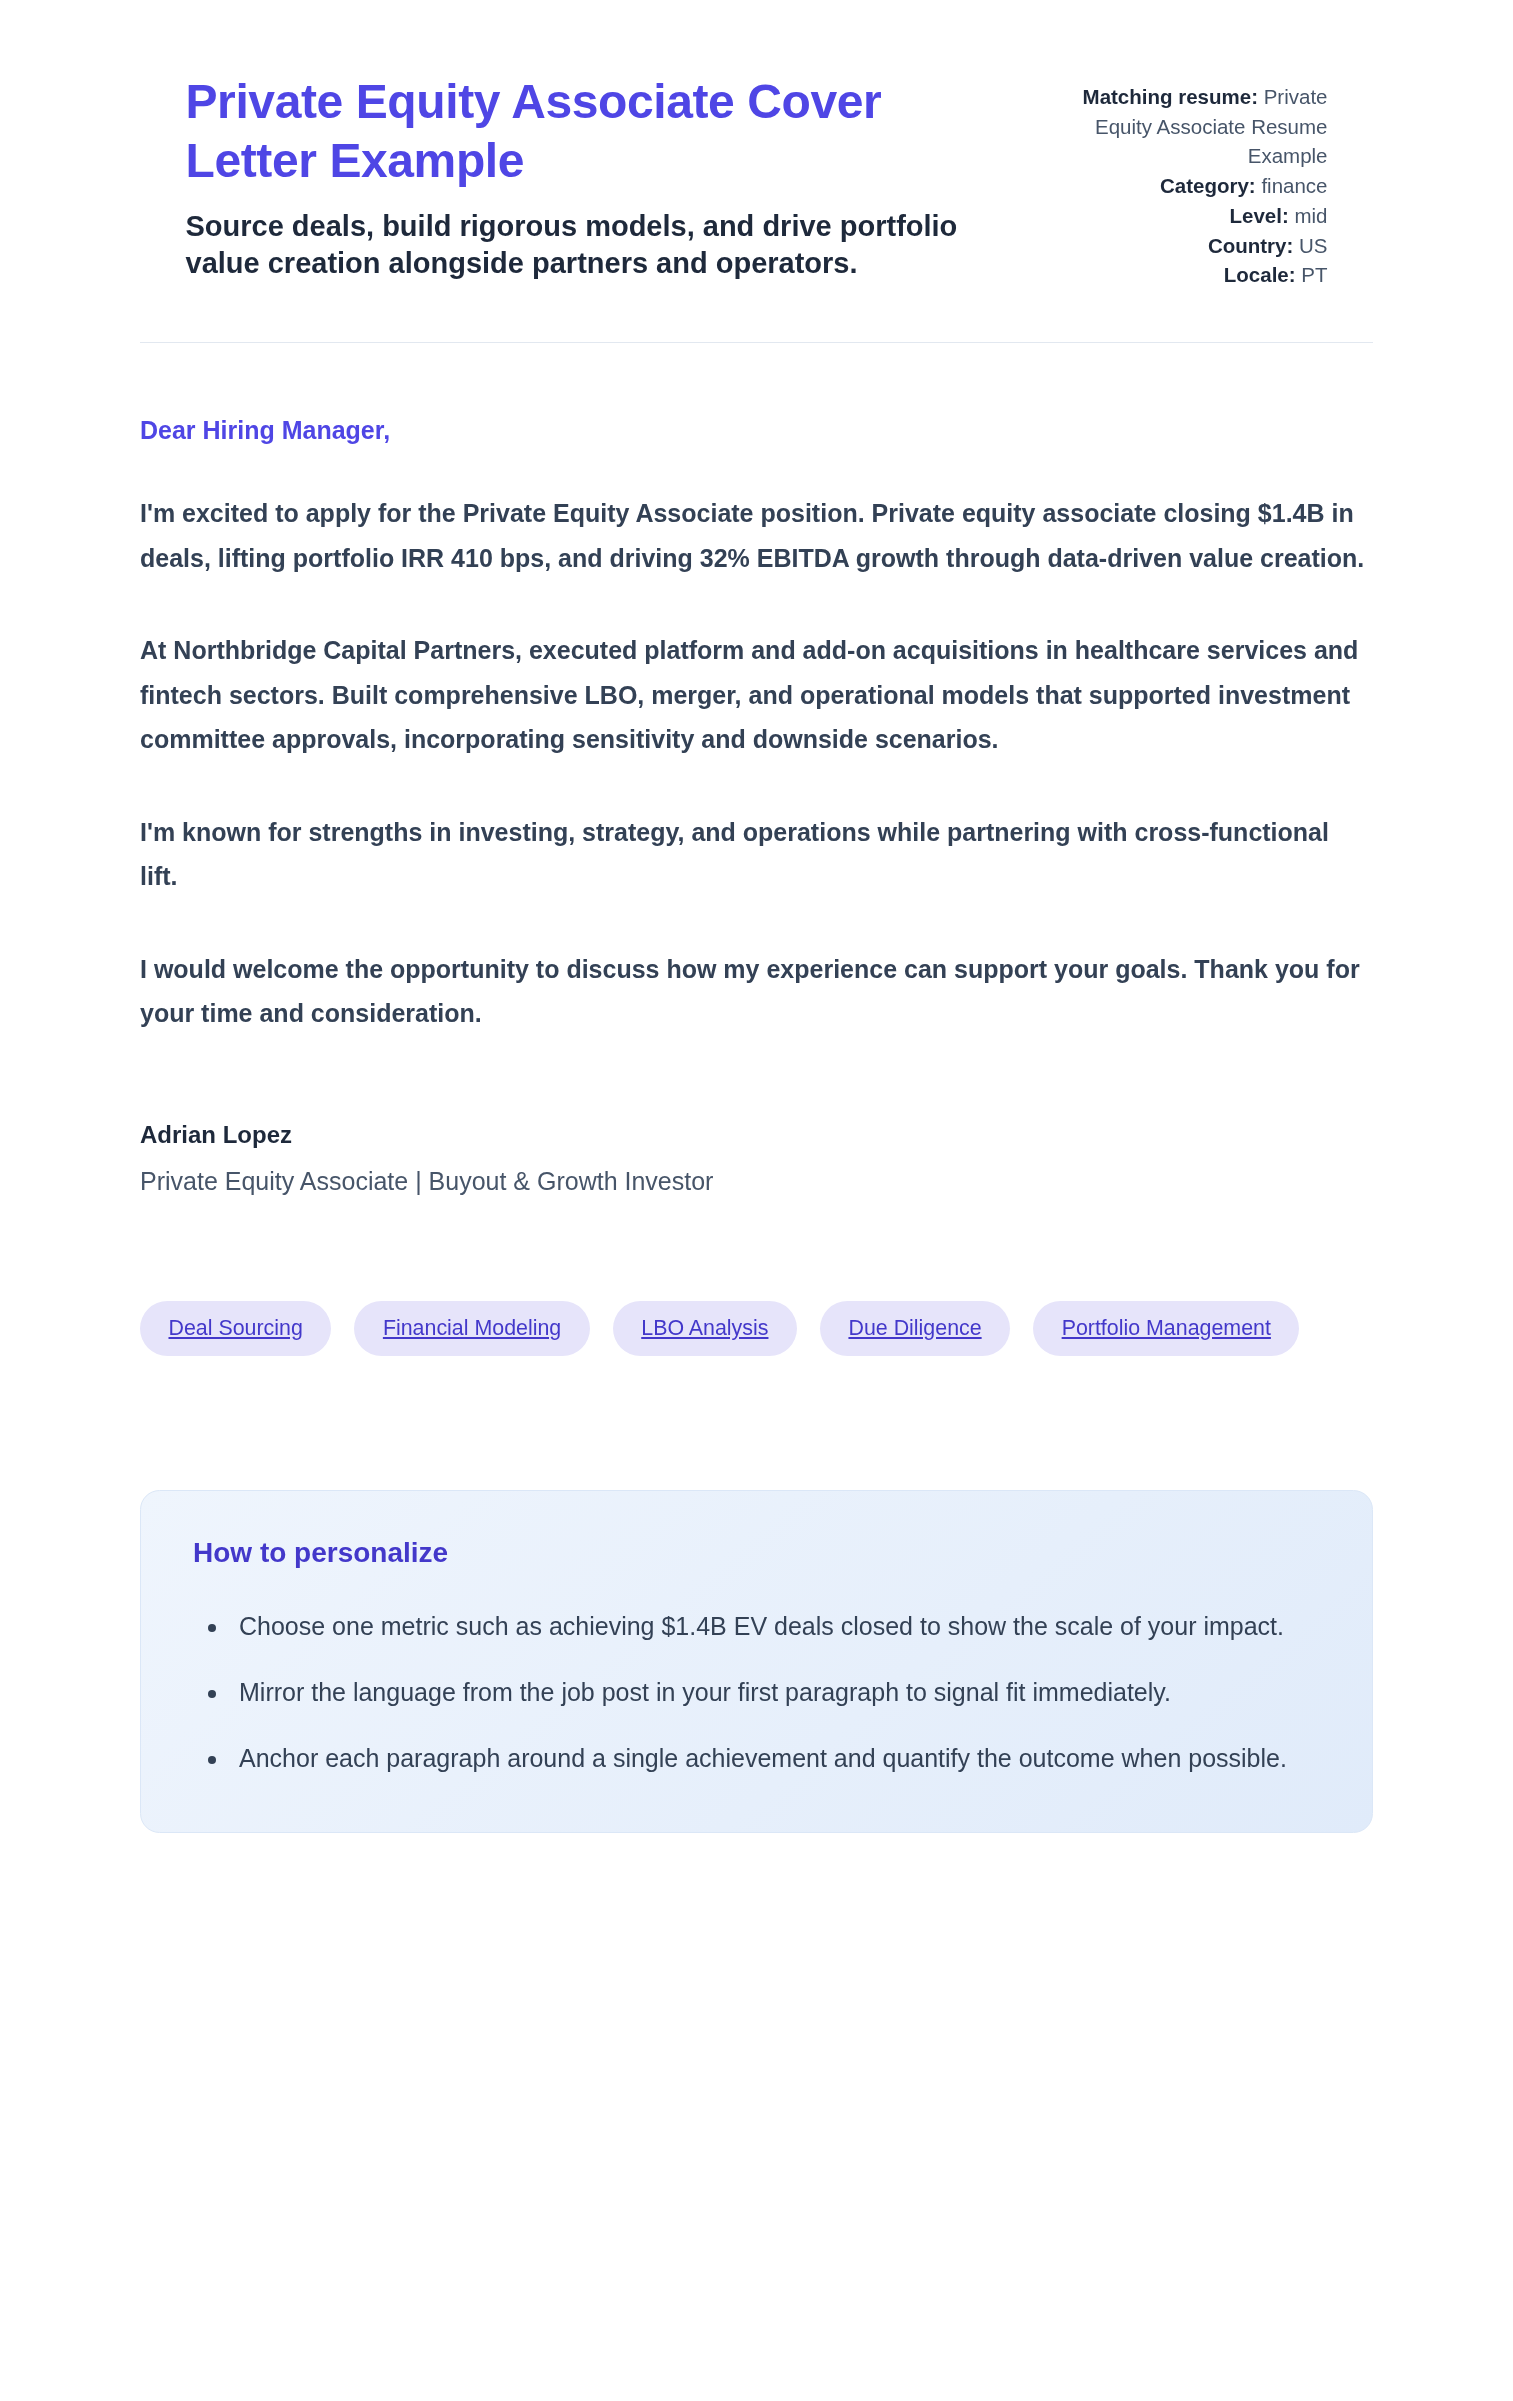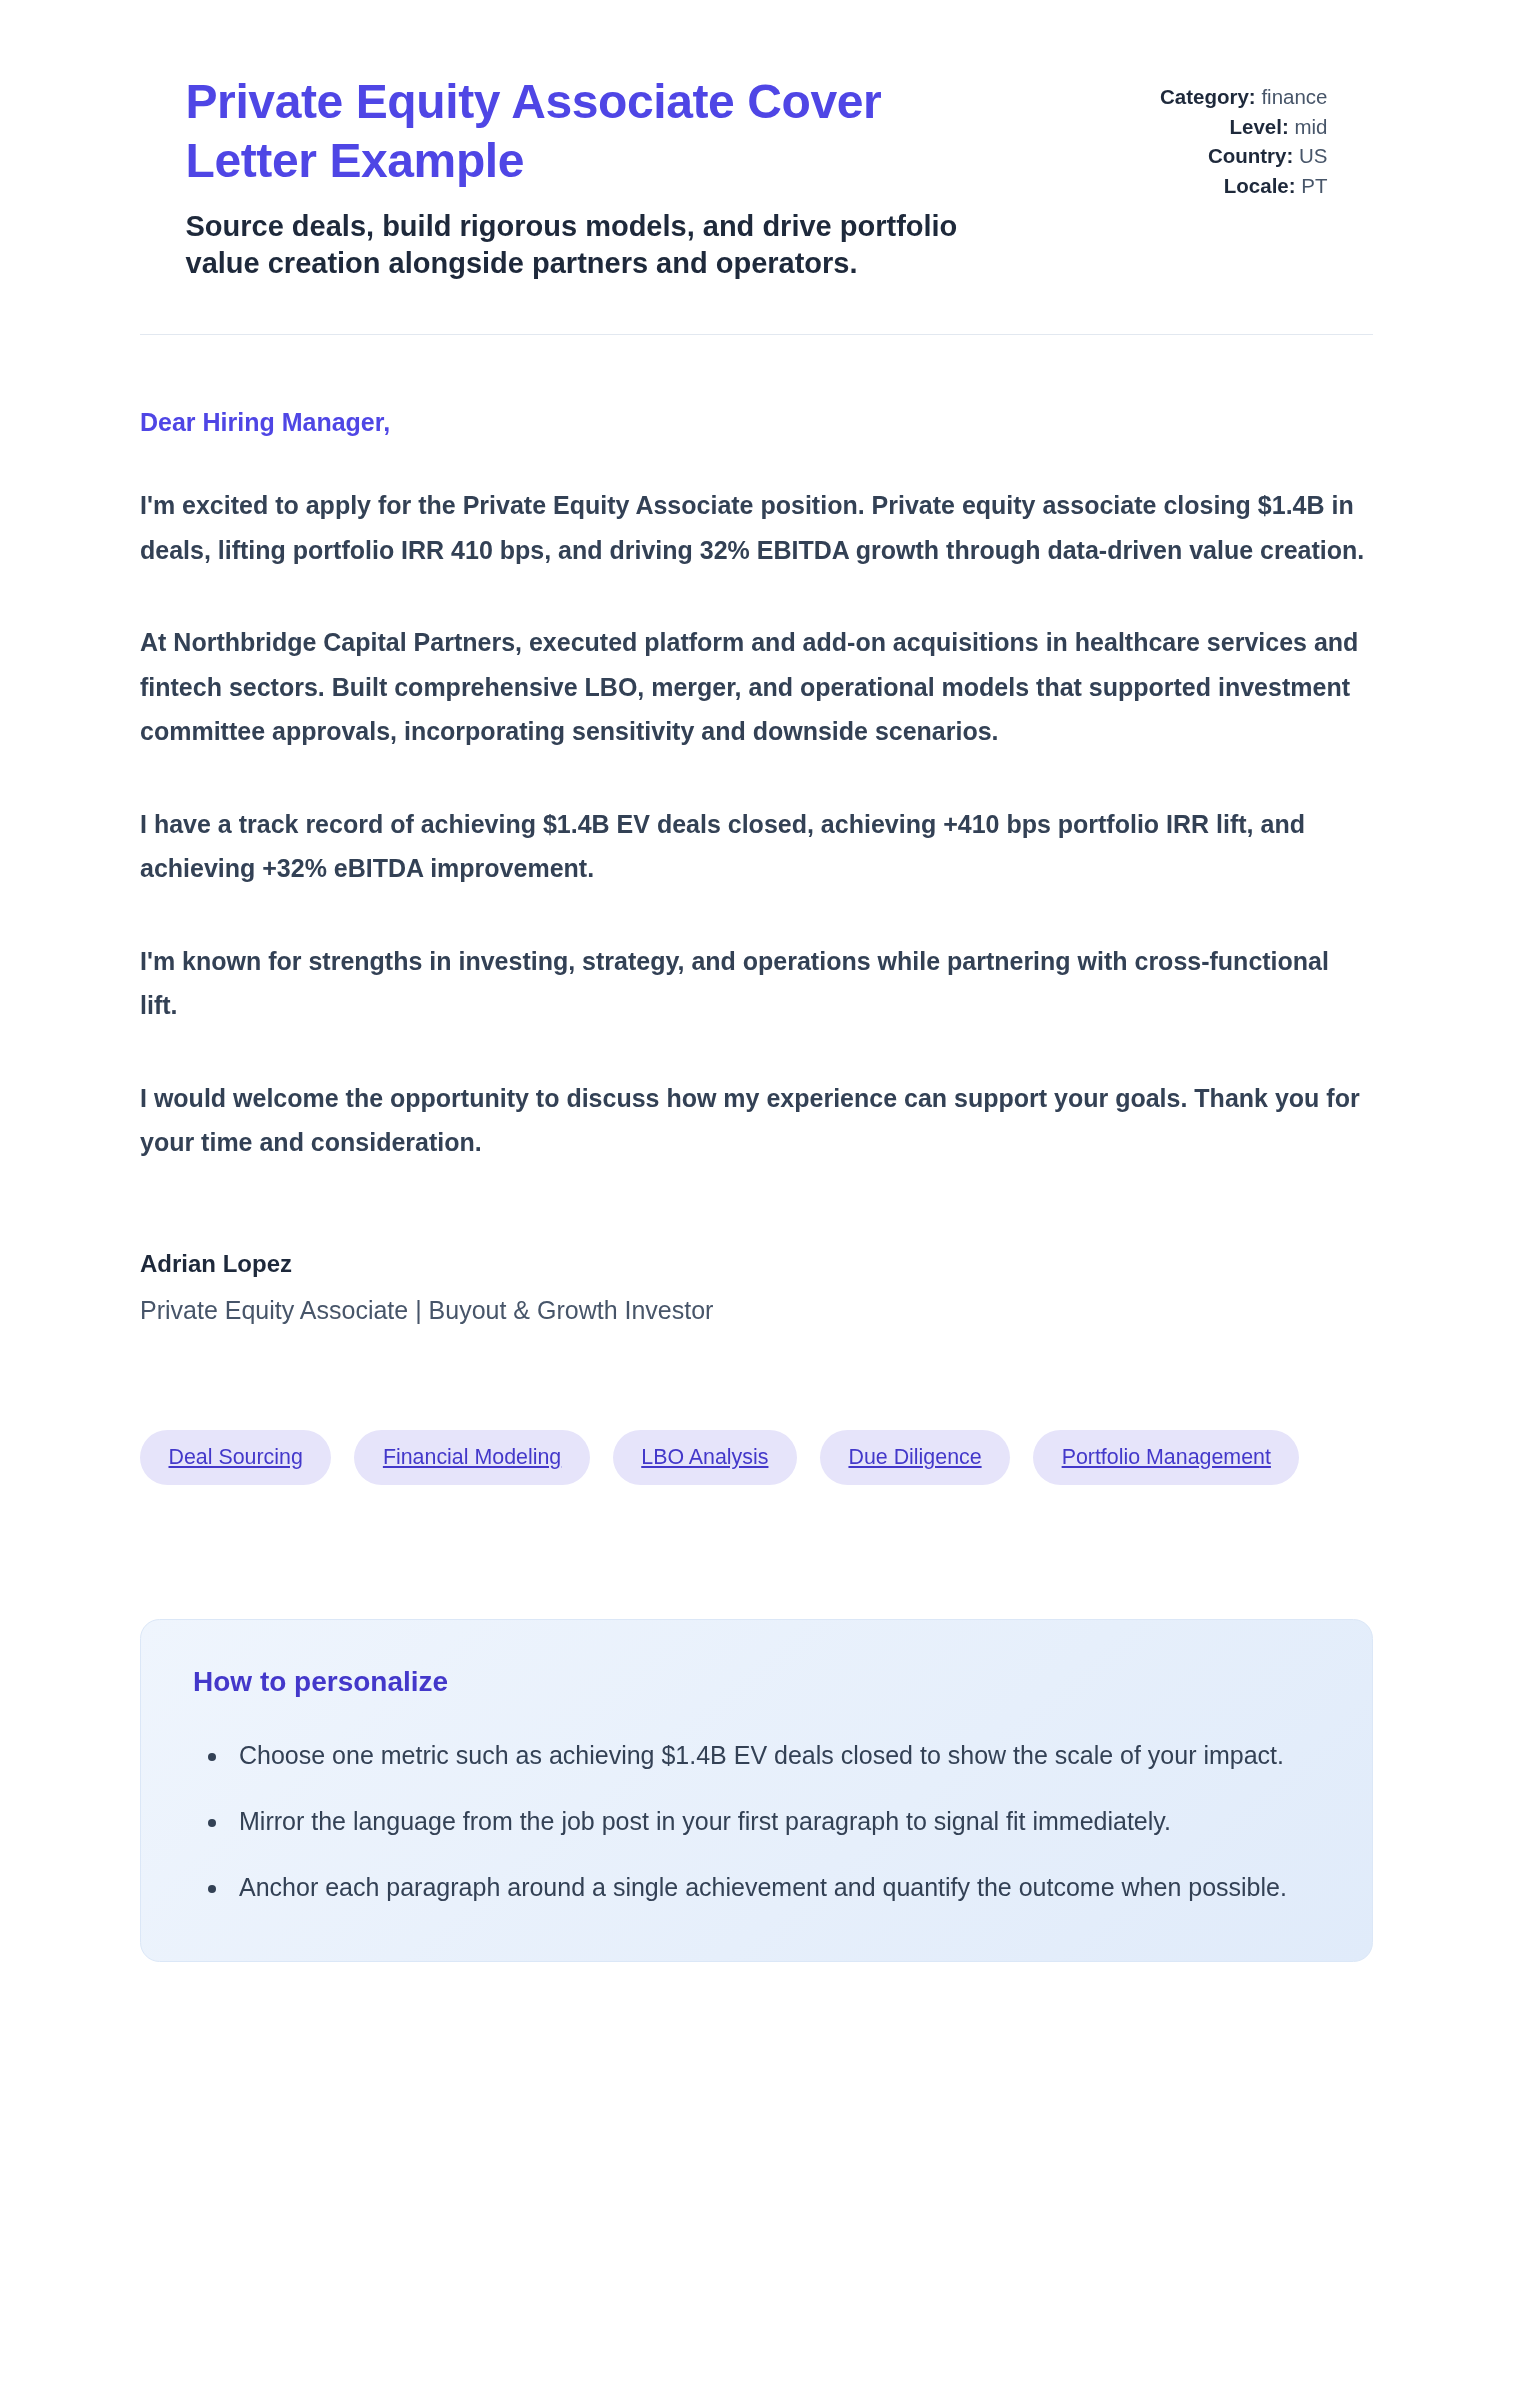--- a/index.html
+++ b/index.html
@@ -139,20 +139,24 @@
 
 <div class="container">
 
   <div class="header">
     <div class="header-left">
       <h1 class="page-title">Private Equity Associate Cover Letter Example</h1>
       <div class="page-subtitle">Source deals, build rigorous models, and drive portfolio value creation alongside partners and operators.</div>
     </div>
     <div class="meta">
       <div class="meta-row">
+        <span class="meta-label">Matching resume:</span>
+        <span class="meta-value">Private Equity Associate Resume Example</span>
+      </div>
+      <div class="meta-row">
         <span class="meta-label">Category:</span>
         <span class="meta-value">finance</span>
       </div>
       <div class="meta-row">
         <span class="meta-label">Level:</span>
         <span class="meta-value">mid</span>
       </div>
       <div class="meta-row">
         <span class="meta-label">Country:</span>
         <span class="meta-value">US</span>
@@ -164,21 +168,20 @@
     </div>
   </div>
 
   <hr class="divider">
 
   <div class="letter">
     <div class="salutation">Dear Hiring Manager,</div>
 
     <p class="paragraph">I'm excited to apply for the Private Equity Associate position. Private equity associate closing $1.4B in deals, lifting portfolio IRR 410 bps, and driving 32% EBITDA growth through data-driven value creation.</p>
     <p class="paragraph">At Northbridge Capital Partners, executed platform and add-on acquisitions in healthcare services and fintech sectors. Built comprehensive LBO, merger, and operational models that supported investment committee approvals, incorporating sensitivity and downside scenarios.</p>
-    <p class="paragraph">I have a track record of achieving $1.4B EV deals closed, achieving +410 bps portfolio IRR lift, and achieving +32% eBITDA improvement.</p>
     <p class="paragraph">I'm known for strengths in investing, strategy, and operations while partnering with cross-functional lift.</p>
     <p class="paragraph">I would welcome the opportunity to discuss how my experience can support your goals. Thank you for your time and consideration.</p>
 
     <div class="signature">
       <div class="signature-name">Adrian Lopez</div>
       <div class="signature-role">Private Equity Associate | Buyout &amp; Growth Investor</div>
     </div>
   </div>
 
   <div class="tags">

